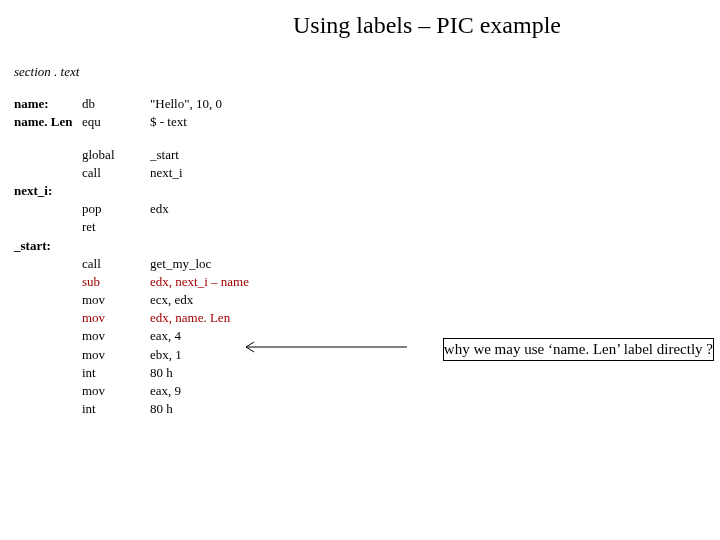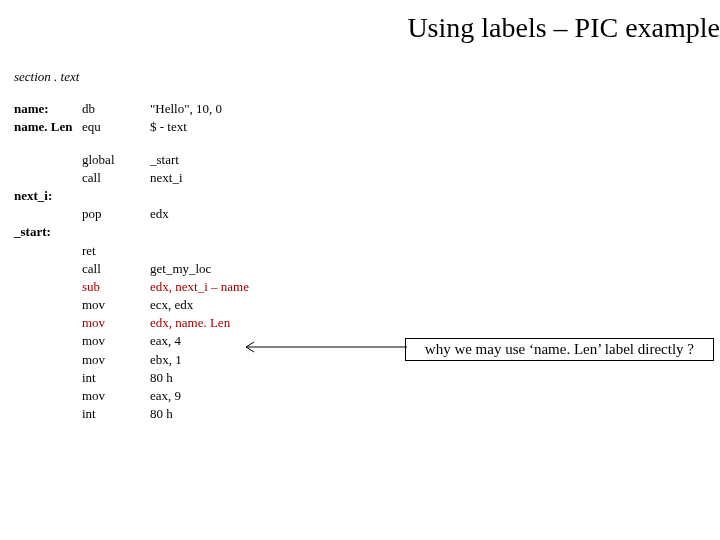--- a/index.html
+++ b/index.html
@@ -7,23 +7,23 @@
     padding: 0;
     width: 720px;
     height: 540px;
     background: #fff;
     font-family: "Times New Roman", Times, serif;
     color: #000;
     position: relative;
     overflow: hidden;
   }
   .title {
-    font-size: 28px;
+    font-size: 24px;
     font-weight: normal;
-    text-align: right;
+    text-align: center;
     padding: 12px 0 6px 96px;
     margin-left: 38px;
   }
   .code {
     font-size: 13px;
     line-height: 1.4;
     padding: 18px 0 0 14px;
   }
   .row {
     display: flex;
@@ -35,21 +35,21 @@
   .col-oper  { flex: 1 1 auto; }
   .bold { font-weight: bold; }
   .ital  { font-style: italic; }
   .redbold { font-weight: normal; color: #a00000; }
   .red-oper { color: #a00000; font-weight: normal; }
   .annot-box {
     position: absolute;
     right: 6px;
     top: 338px;
     border: 1px solid #000;
-    padding: 2px 19px;
+    padding: 2px 0;
     font-size: 15px;
     white-space: nowrap;
     background: #fff;
   }
   .connector {
     position: absolute;
     pointer-events: none;
   }
 </style>
 </head>
@@ -88,27 +88,27 @@
         <span class="col-label bold">next_i:</span>
         <span class="col-mnem"></span>
         <span class="col-oper"></span>
       </div>
       <div class="row">
         <span class="col-label"></span>
         <span class="col-mnem">pop</span>
         <span class="col-oper">edx</span>
       </div>
       <div class="row">
-        <span class="col-label bold">_start:</span>
-        <span class="col-mnem"></span>
+        <span class="col-label"></span>
+        <span class="col-mnem">ret</span>
         <span class="col-oper"></span>
       </div>
       <div class="row">
-        <span class="col-label"></span>
-        <span class="col-mnem">ret</span>
+        <span class="col-label bold">_start:</span>
+        <span class="col-mnem"></span>
         <span class="col-oper"></span>
       </div>
       <div class="row">
         <span class="col-label"></span>
         <span class="col-mnem">call</span>
         <span class="col-oper">get_my_loc</span>
       </div>
       <div class="row">
         <span class="col-label"></span>
         <span class="col-mnem redbold">sub</span>

